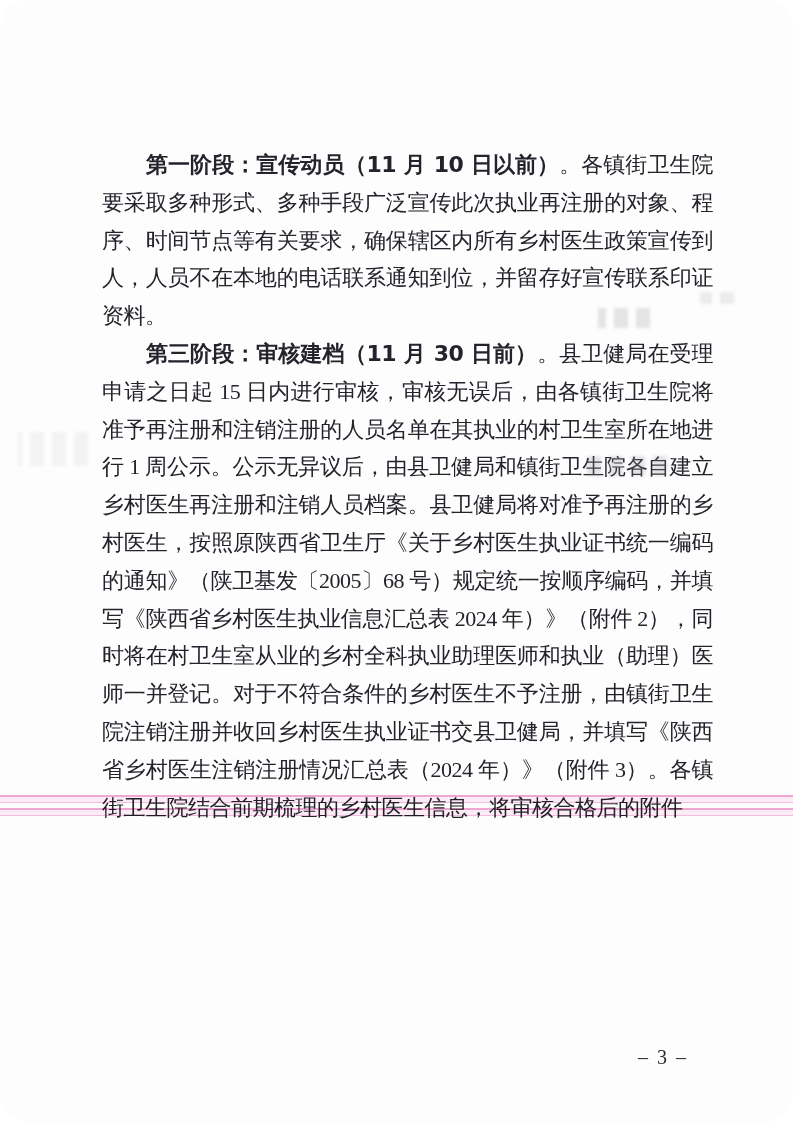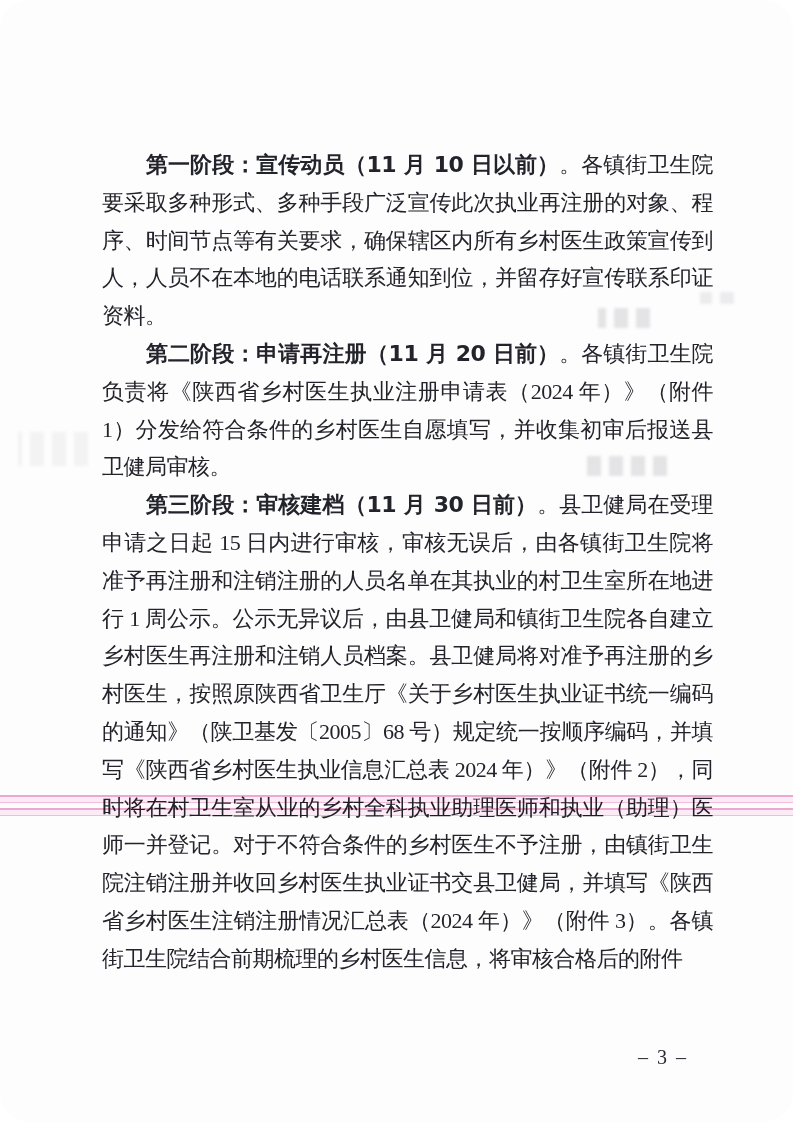--- a/index.html
+++ b/index.html
@@ -82,21 +82,20 @@
 </style>
 </head>
 <body>
 
 <div class="page">
 
   <div class="text-block">
 
     <p><span class="h">第一阶段：宣传动员（11 月 10 日以前）</span><span>。各镇街卫生院要采取多种形式、多种手段广泛宣传此次执业再注册的对象、程序、时间节点等有关要求，确保辖区内所有乡村医生政策宣传到人，人员不在本地的电话联系通知到位，并留存好宣传联系印证资料。</span></p>
 
-    <p><span class="h">第二阶段：申请再注册（11 月 20 日前）</span><span>。各镇街卫生院负责将《陕西省乡村医生执业注册申请表（2024 年）》（附件 1）分发给符合条件的乡村医生自愿填写，并收集初审后报送县卫健局审核。</span></p>
 
     <p><span class="h">第三阶段：审核建档（11 月 30 日前）</span><span>。县卫健局在受理申请之日起 15 日内进行审核，审核无误后，由各镇街卫生院将准予再注册和注销注册的人员名单在其执业的村卫生室所在地进行 1 周公示。公示无异议后，由县卫健局和镇街卫生院各自建立乡村医生再注册和注销人员档案。</span><span class="u">县卫健局将对准予再注册的乡村医生，按照原陕西省卫生厅《关于乡村医生执业证书统一编码的通知》（陕卫基发〔2005〕68 号）规定统一按顺序编码，并填写《陕西省乡村医生执业信息汇总表 2024 年）》（附件 2），同时将在村卫生室从业的乡村全科执业助理医师和执业（助理）医师一并登记。对于不符合条件的乡村医生不予注册，由镇街卫生院注销注册并收回乡村医生执业证书交县卫健局，并填写《陕西省乡村医生注销注册情况汇总表（2024 年）》</span><span>（附件 3）。各镇街卫生院结合前期梳理的乡村医生信息，将审核合格后的附件</span></p>
 
   </div>
 
   <div class="scanline l1"></div>
   <div class="scanline l2"></div>
 
   <div class="smudge s1"></div>
   <div class="smudge s2"></div>

